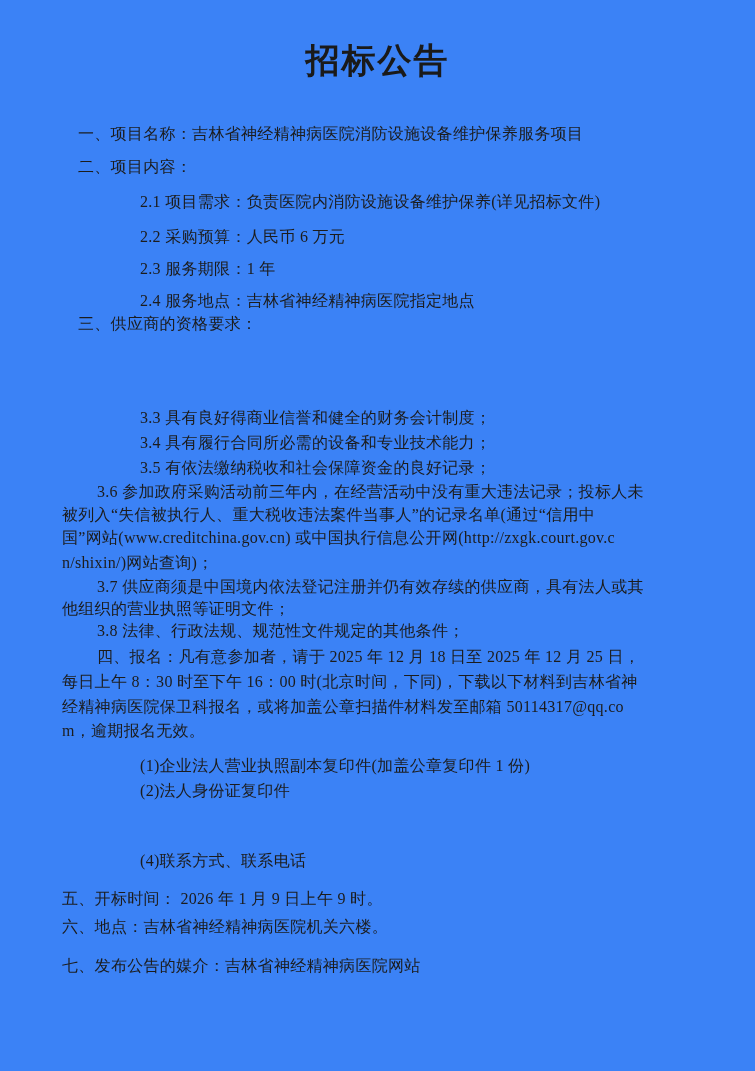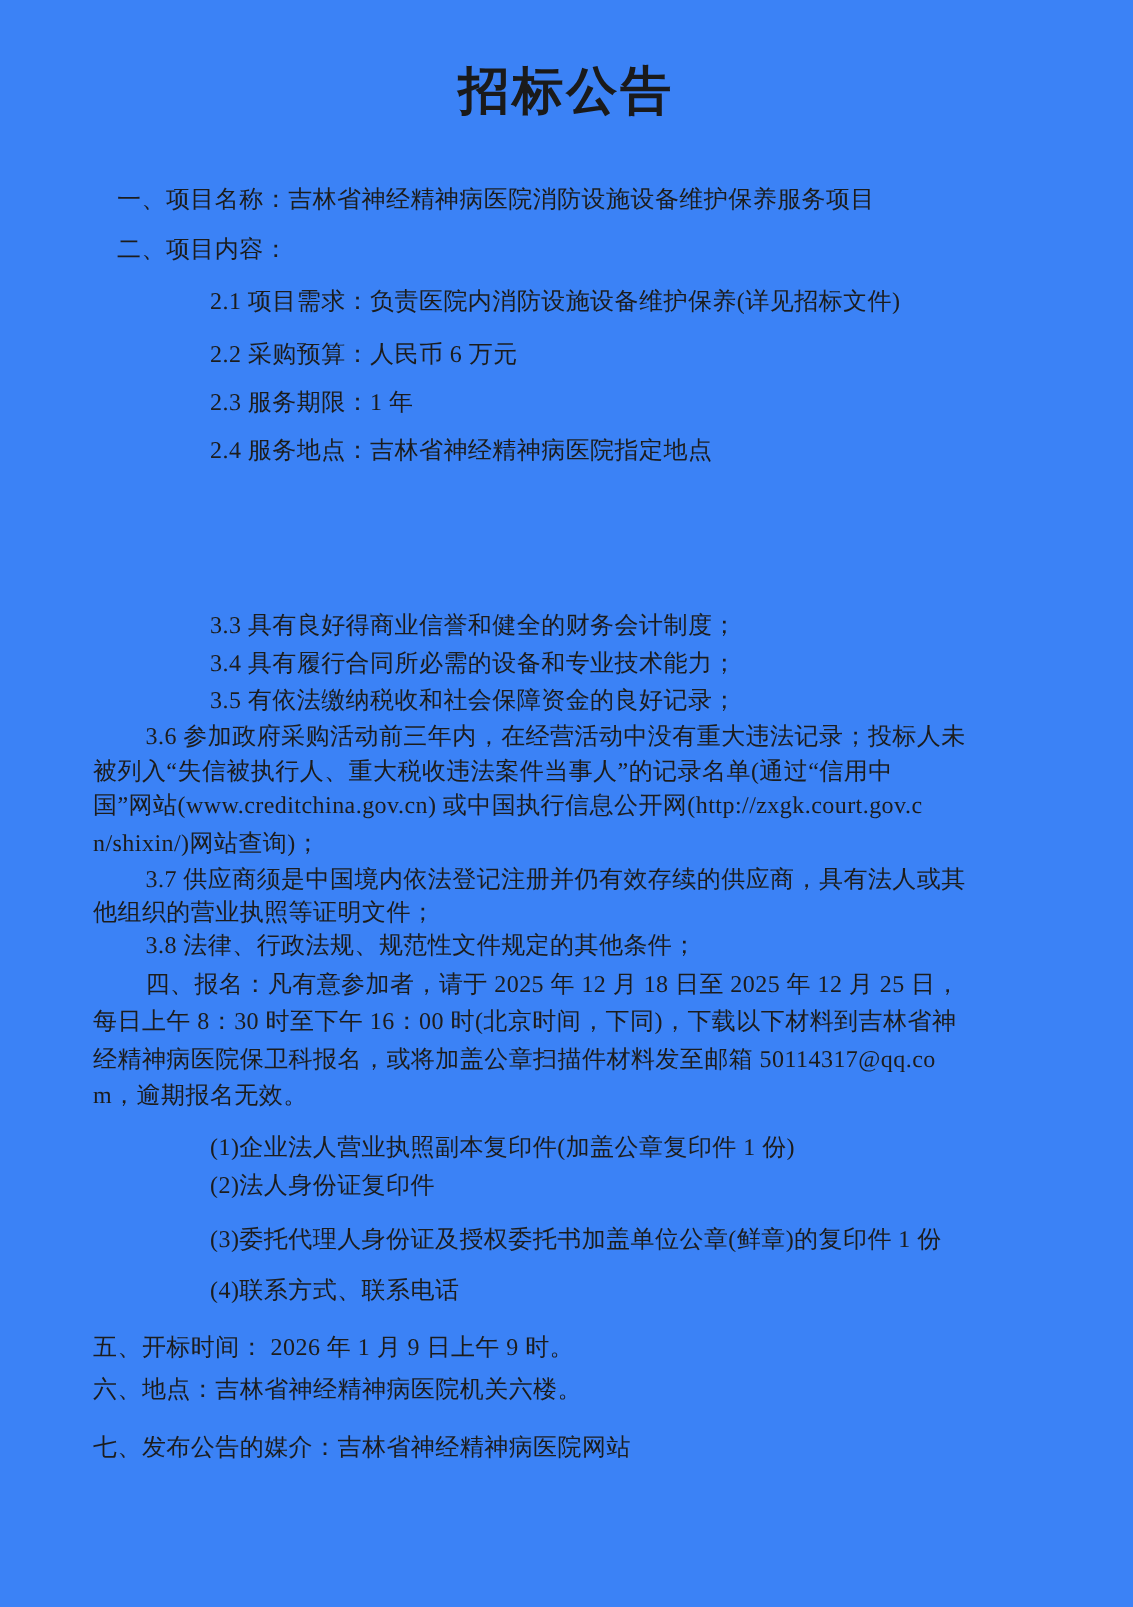--- a/index.html
+++ b/index.html
@@ -47,35 +47,35 @@
 <div class="page">
 
   <h1 class="doc-title">招标公告</h1>
 
   <div class="ln m1" style="top:124px">一、项目名称：吉林省神经精神病医院消防设施设备维护保养服务项目</div>
   <div class="ln m1" style="top:157px">二、项目内容：</div>
   <div class="ln m3" style="top:192px">2.1 项目需求：负责医院内消防设施设备维护保养(详见招标文件)</div>
   <div class="ln m3" style="top:227px">2.2 采购预算：人民币 6 万元</div>
   <div class="ln m3" style="top:259px">2.3 服务期限：1 年</div>
   <div class="ln m3" style="top:291px">2.4 服务地点：吉林省神经精神病医院指定地点</div>
+  <div class="ln m1" style="top:314px">三、供应商的资格要求：</div>
   <div class="ln m3" style="top:408px">3.3 具有良好得商业信誉和健全的财务会计制度；</div>
   <div class="ln m3" style="top:433px">3.4 具有履行合同所必需的设备和专业技术能力；</div>
   <div class="ln m3" style="top:458px">3.5 有依法缴纳税收和社会保障资金的良好记录；</div>
   <div class="ln m2" style="top:482px">3.6 参加政府采购活动前三年内，在经营活动中没有重大违法记录；投标人未</div>
   <div class="ln m0" style="top:528px">国”网站(www.creditchina.gov.cn) 或中国执行信息公开网(http://zxgk.court.gov.c</div>
   <div class="ln m0" style="top:505px">被列入“失信被执行人、重大税收违法案件当事人”的记录名单(通过“信用中</div>
   <div class="ln m0" style="top:553px">n/shixin/)网站查询)；</div>
   <div class="ln m2" style="top:577px">3.7 供应商须是中国境内依法登记注册并仍有效存续的供应商，具有法人或其</div>
   <div class="ln m0" style="top:599px">他组织的营业执照等证明文件；</div>
   <div class="ln m2" style="top:621px">3.8 法律、行政法规、规范性文件规定的其他条件；</div>
   <div class="ln m2" style="top:647px">四、报名：凡有意参加者，请于 2025 年 12 月 18 日至 2025 年 12 月 25 日，</div>
   <div class="ln m0" style="top:672px">每日上午 8：30 时至下午 16：00 时(北京时间，下同)，下载以下材料到吉林省神</div>
   <div class="ln m0" style="top:697px">经精神病医院保卫科报名，或将加盖公章扫描件材料发至邮箱 50114317@qq.co</div>
   <div class="ln m0" style="top:721px">m，逾期报名无效。</div>
   <div class="ln m3" style="top:756px">(1)企业法人营业执照副本复印件(加盖公章复印件 1 份)</div>
   <div class="ln m3" style="top:781px">(2)法人身份证复印件</div>
-  <div class="ln m3" style="top:817px">(3)委托代理人身份证及授权委托书加盖单位公章(鲜章)的复印件 1 份</div>
   <div class="ln m3" style="top:851px">(4)联系方式、联系电话</div>
   <div class="ln m0" style="top:889px">五、开标时间： 2026 年 1 月 9 日上午 9 时。</div>
   <div class="ln m0" style="top:917px">六、地点：吉林省神经精神病医院机关六楼。</div>
   <div class="ln m0" style="top:956px">七、发布公告的媒介：吉林省神经精神病医院网站</div>
 
 </div>
 
 </body></html>

